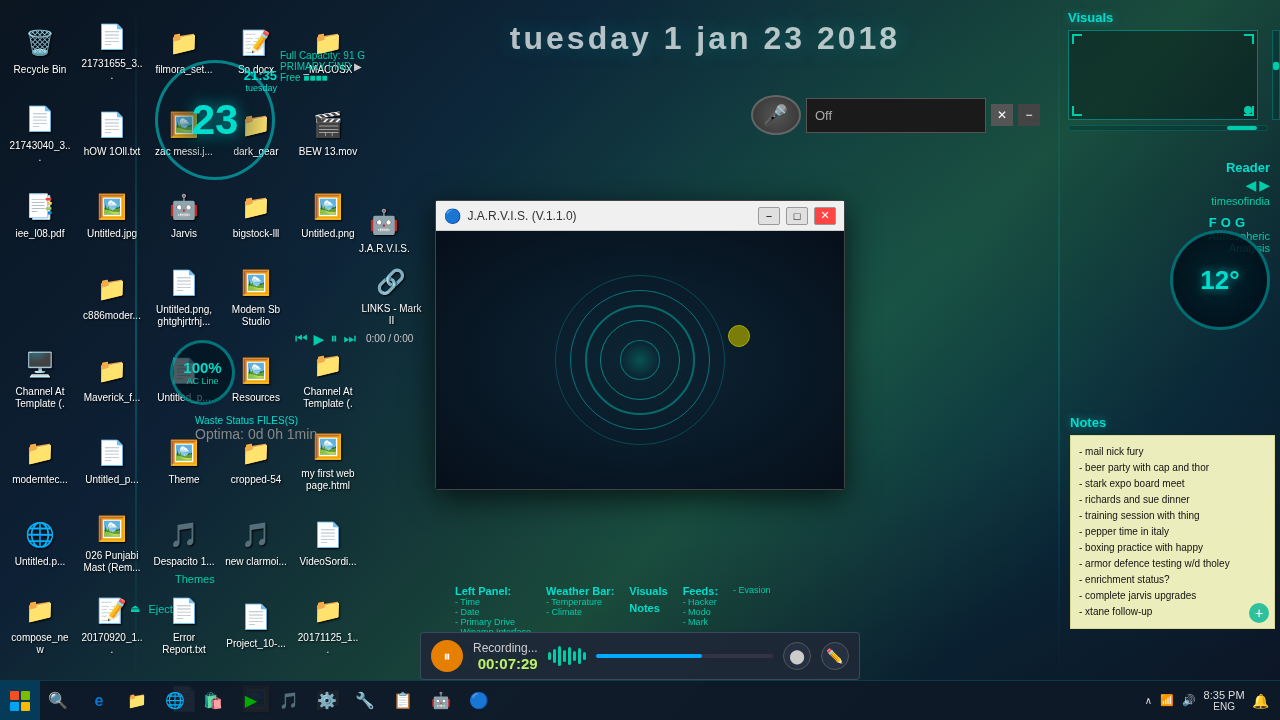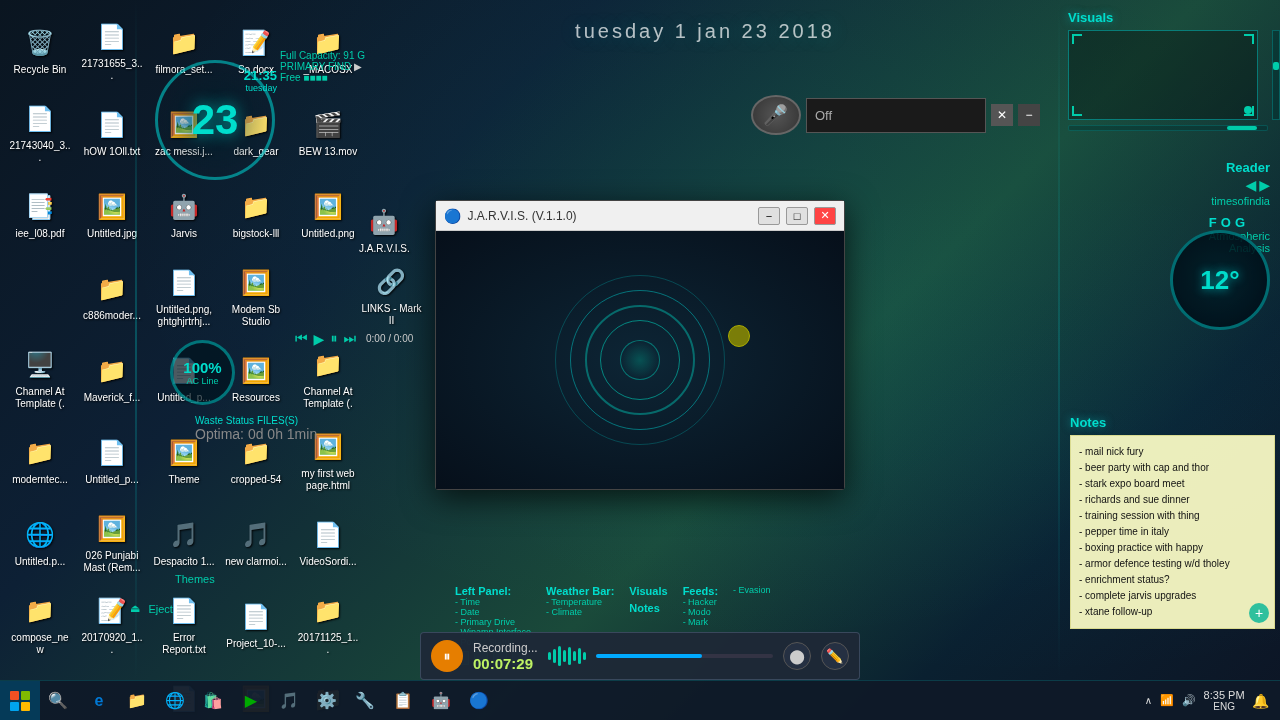--- a/index.html
+++ b/index.html
@@ -145,20 +145,21 @@
       display: flex;
       align-items: center;
       justify-content: center;
       color: white;
       font-size: 14px;
       cursor: pointer;
     }
     .rec-info {
       display: flex;
       flex-direction: column;
+      text-align: right;
     }
     .rec-status { color: #ccc; font-size: 12px; }
     .rec-time { color: #bef264; font-size: 15px; font-weight: bold; }
     .rec-waveform {
       display: flex;
       align-items: center;
       gap: 2px;
       height: 24px;
     }
     .wave-bar {
@@ -431,22 +432,22 @@
       position: absolute;
       top: 20px;
       left: 350px;
       right: 220px;
       text-align: center;
       z-index: 3;
       pointer-events: none;
     }
     .datetime-text {
       color: rgba(255,255,255,0.7);
-      font-size: 20px;
-      font-weight: 400;
+      font-size: 32px;
+      font-weight: 700;
       letter-spacing: 3px;
       text-shadow: 0 0 20px rgba(0,200,200,0.3);
     }
 
     
     .win-start {
       width: 40px;
       height: 40px;
       display: flex;
       align-items: center;

